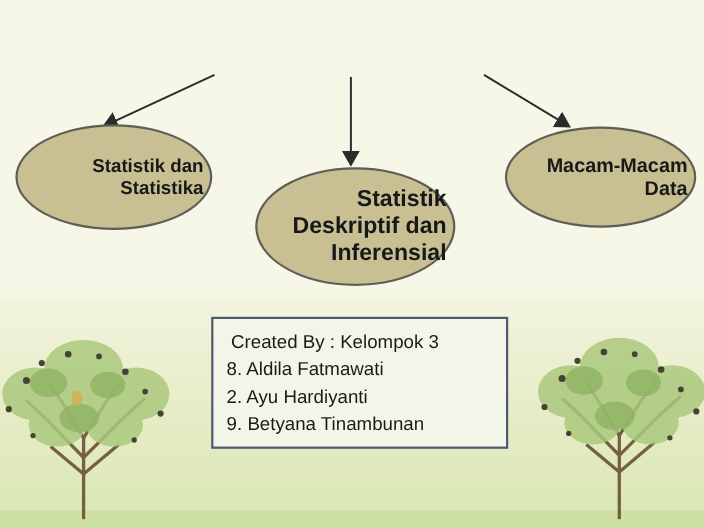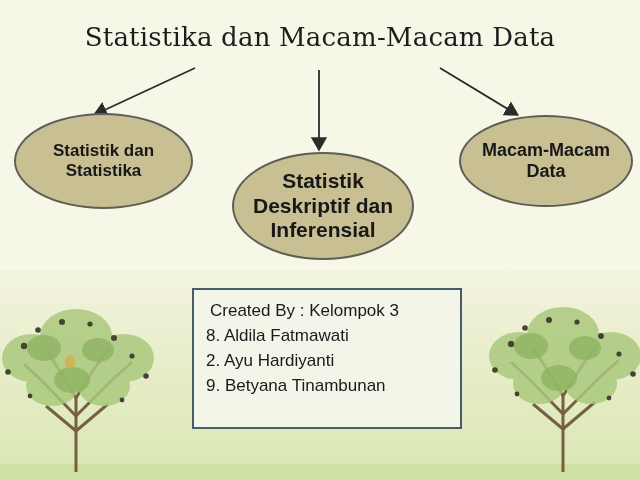--- a/index.html
+++ b/index.html
@@ -70,21 +70,21 @@
     height: 480px;
     pointer-events: none;
   }
 
   
   .node {
     position: absolute;
     display: flex;
     align-items: center;
     justify-content: center;
-    text-align: center;
+    text-align: right;
     background: #c8bf93;
     border: 2px solid #5d5f57;
     border-radius: 50%;
     color: #181818;
     font-weight: bold;
     line-height: 1.18;
   }
   .node span { display: block; padding: 0 6px; }
 
   #node-left {
@@ -108,21 +108,21 @@
     height: 88px;
     font-size: 18px;
   }
 
   
   .credits {
     position: absolute;
     left: 192px;
     top: 288px;
     width: 270px;
-    padding: 8px 10px 28px 12px;
+    padding: 8px 10px 7px 12px;
     background: #f4f5e9;
     border: 2px solid #4b5b6e;
     box-sizing: border-box;
   }
   .credits div {
     font-size: 17px;
     color: #1a1a1a;
     line-height: 1.48;
     white-space: nowrap;
   }
@@ -197,21 +197,20 @@
         <circle cx="124" cy="46" r="2.6"></circle>
       <circle cx="148" cy="60" r="3"></circle>
         <circle cx="166" cy="78" r="2.6"></circle>
       <circle cx="42" cy="94" r="2.8"></circle>
         <circle cx="180" cy="98" r="2.8"></circle>
       <circle cx="64" cy="118" r="2.4"></circle>
         <circle cx="156" cy="122" r="2.4"></circle>
     </g>
   </svg>
 
-  <div class="title">Statistika dan Macam-Macam Data</div>
 
   <svg class="arrows" xmlns="http://www.w3.org/2000/svg">
     <defs>
       <marker id="ah" markerWidth="9" markerHeight="9" refX="6" refY="4.5" orient="auto">
         <path d="M0,0 L8,4.5 L0,9 z" fill="#2b2b2b"></path>
       </marker>
     </defs>
     <path d="M195,68 L96,114" stroke="#2b2b2b" stroke-width="1.8" fill="none" marker-end="url(#ah)"></path>
     <path d="M319,70 L319,148" stroke="#2b2b2b" stroke-width="1.8" fill="none" marker-end="url(#ah)"></path>
     <path d="M440,68 L516,114" stroke="#2b2b2b" stroke-width="1.8" fill="none" marker-end="url(#ah)"></path>

